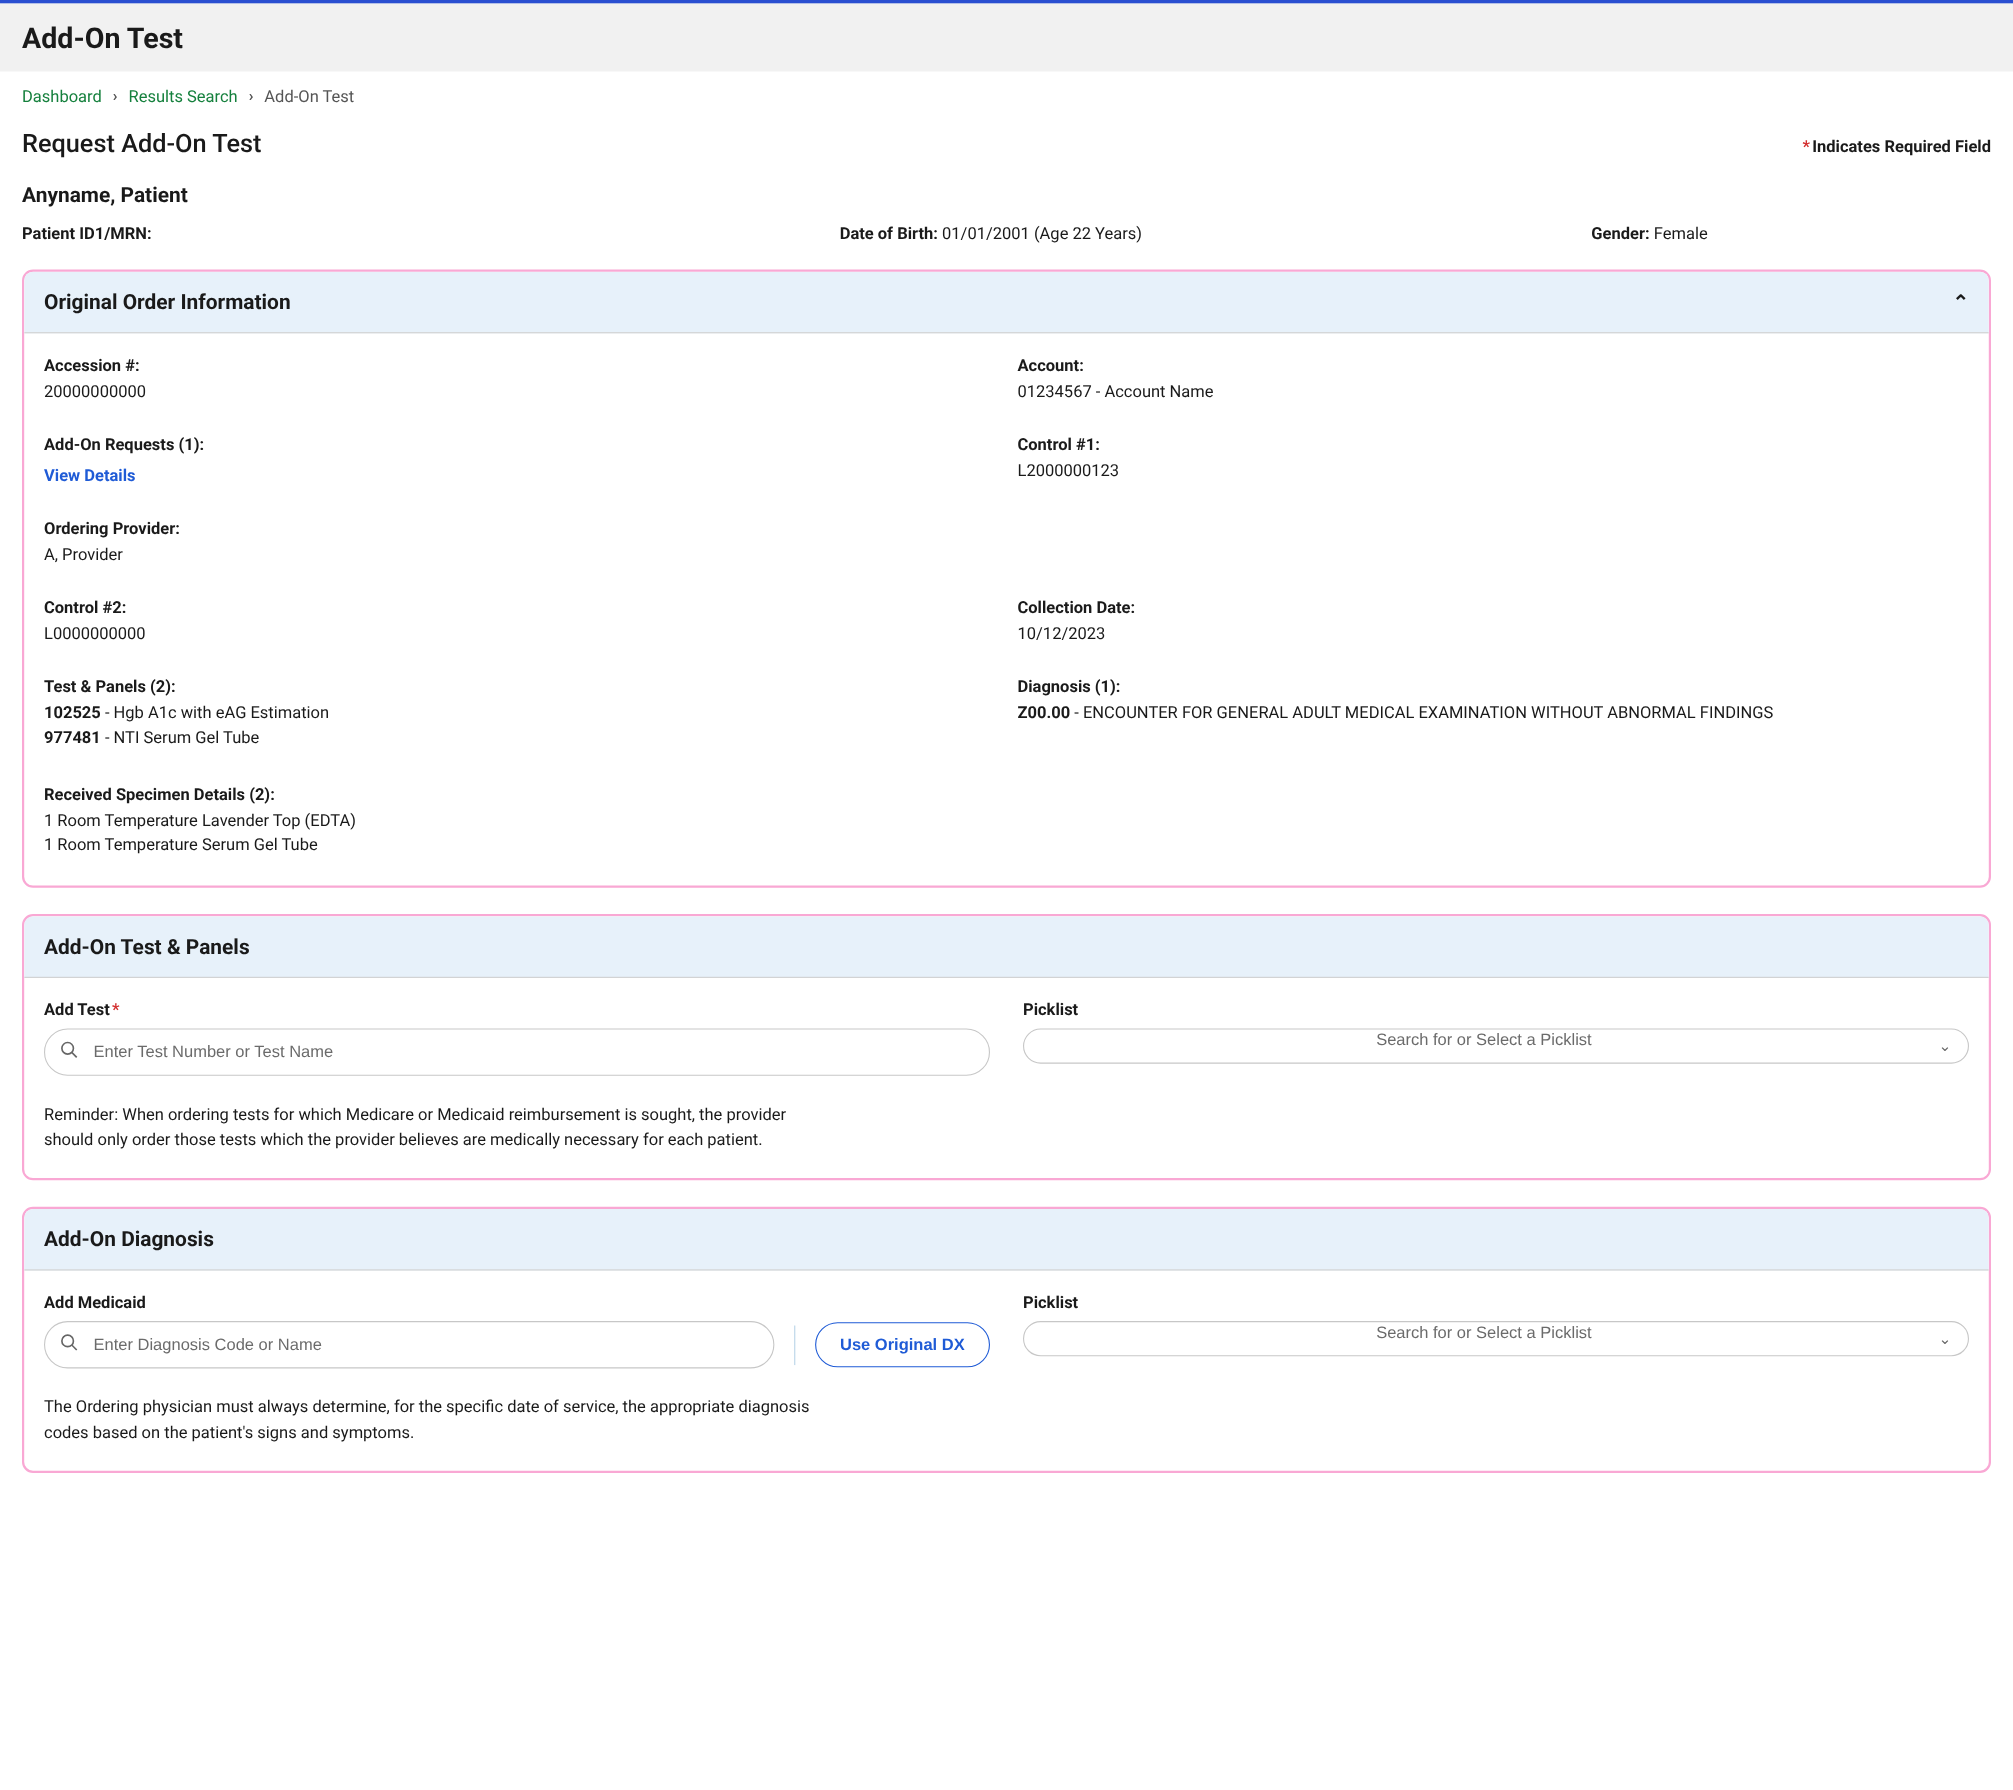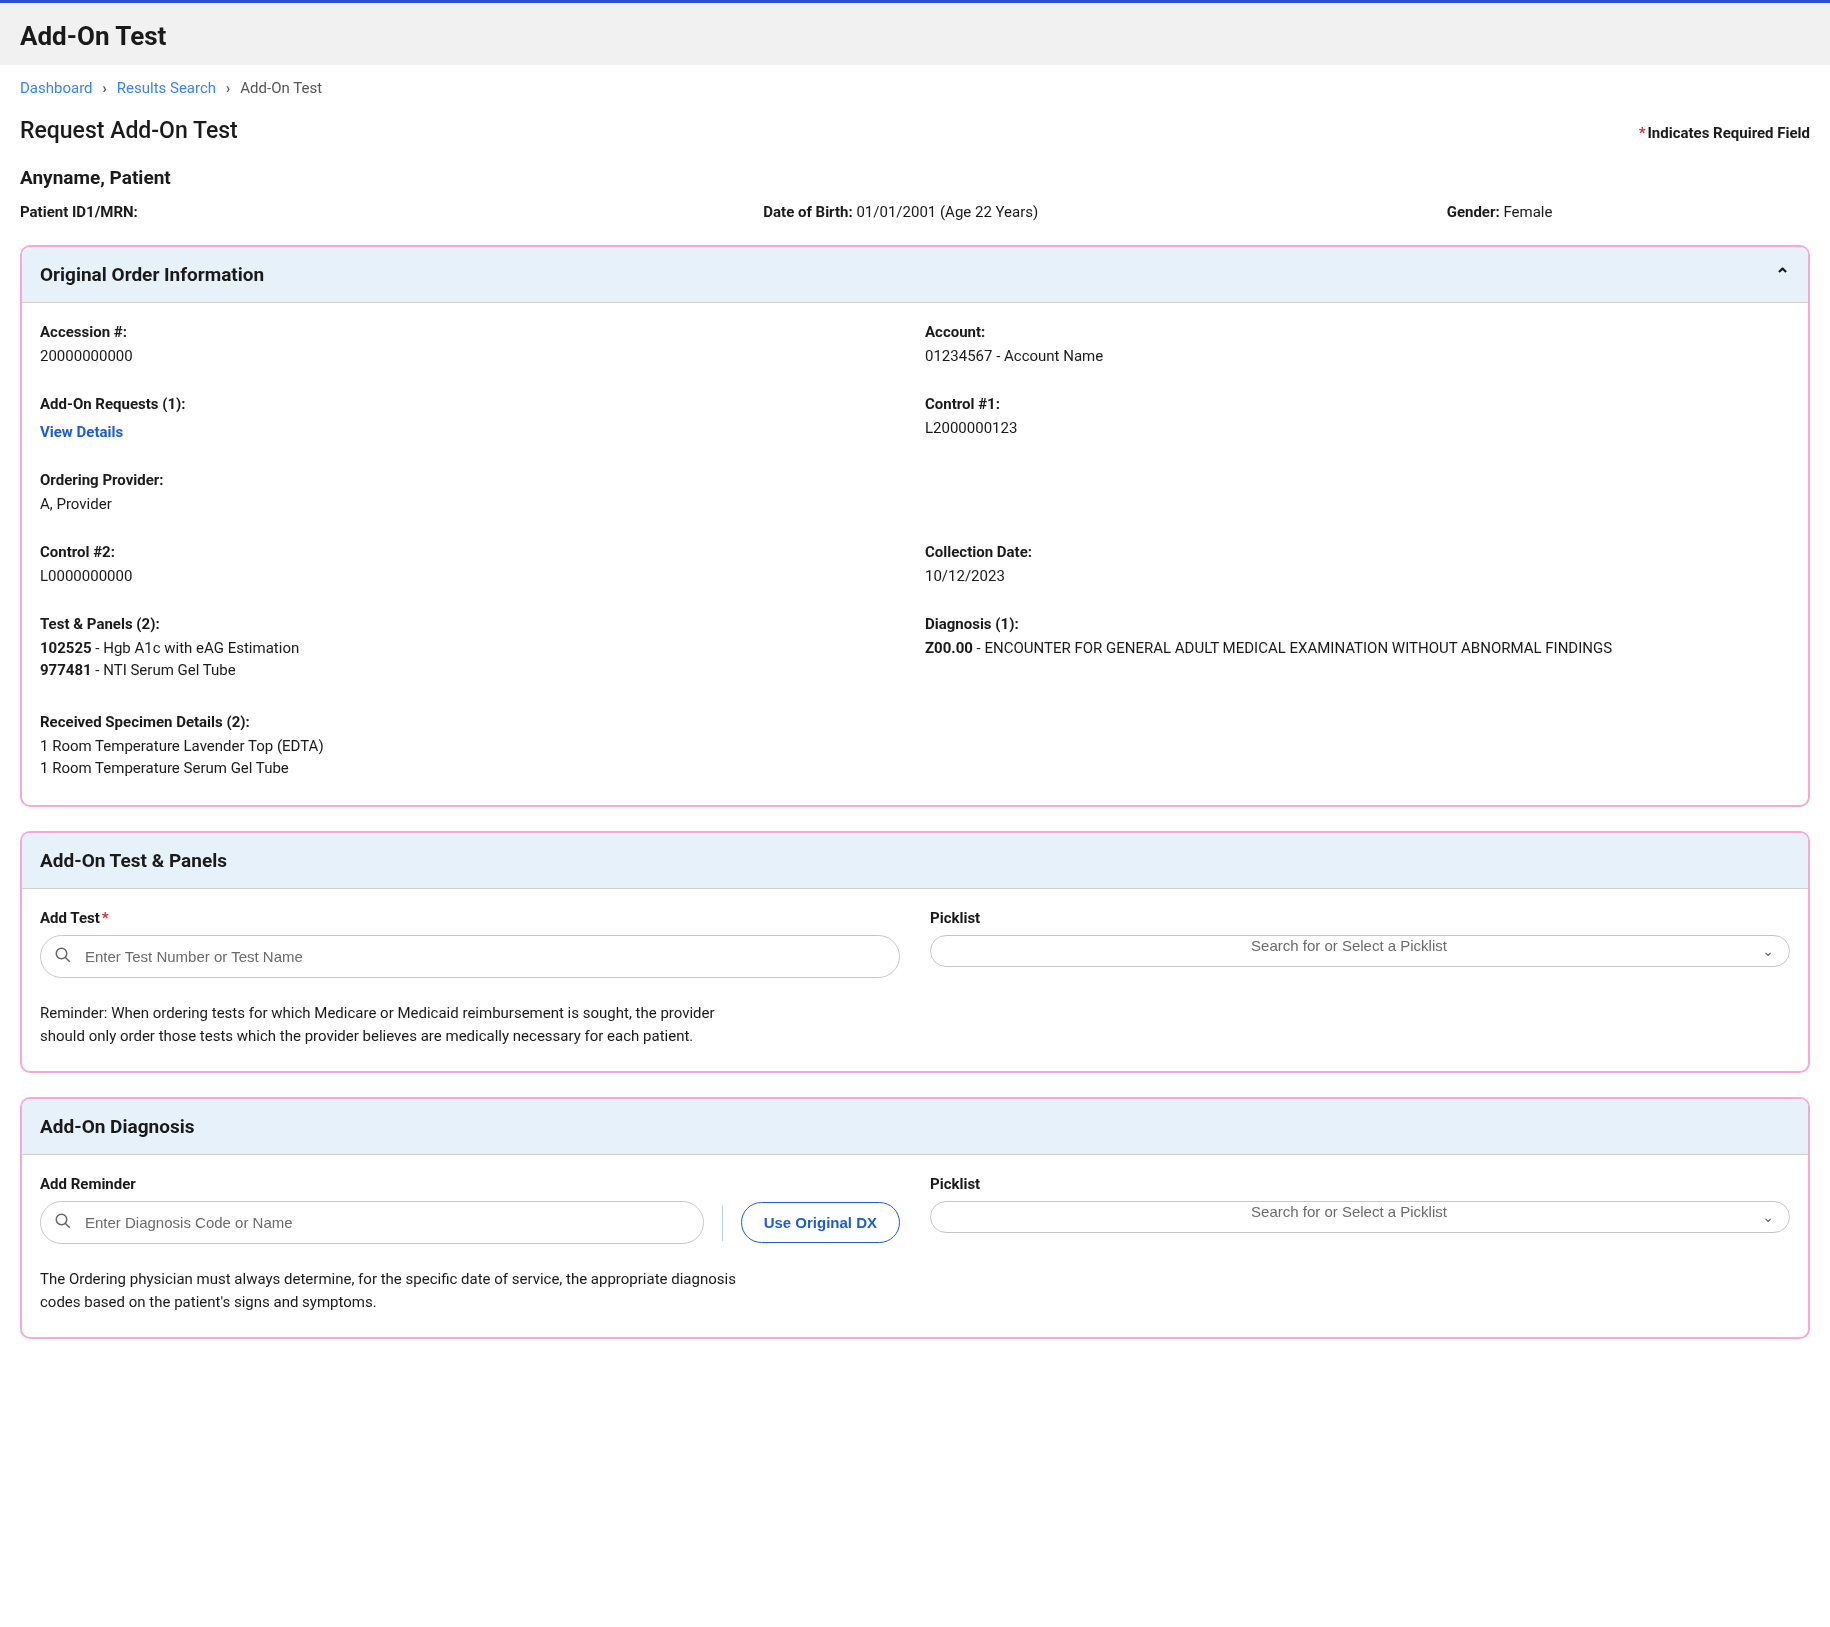--- a/index.html
+++ b/index.html
@@ -19,21 +19,21 @@
     font-weight: 700;
   }
   .breadcrumb {
     padding: 14px 20px;
     font-size: 15px;
     display: flex;
     align-items: center;
     gap: 10px;
   }
   .breadcrumb a {
-    color: #3b82f6;
+    color: #15803d;
     text-decoration: none;
   }
   .breadcrumb .sep {
     font-size: 14px;
     color: #555;
     font-weight: 700;
   }
   .breadcrumb .current {
     color: #555;
   }
@@ -340,21 +340,21 @@
     </div>
   </div>
 
   <div class="card">
     <div class="card-header">
       <span>Add-On Diagnosis</span>
     </div>
     <div class="card-body">
       <div class="dx-row">
         <div>
-          <label class="field-label">Add Reminder</label>
+          <label class="field-label">Add Medicaid</label>
           <div class="dx-left">
             <div class="input-wrap">
               <span class="search-icon">
                 <svg class="search-svg" viewBox="0 0 24 24">
                     <circle cx="10" cy="10" r="7"></circle>
                     <line x1="21" y1="21" x2="15" y2="15"></line>
                   </svg>
               </span>
               <input class="text-input" type="text" placeholder="Enter Diagnosis Code or Name" style="">
             </div>

